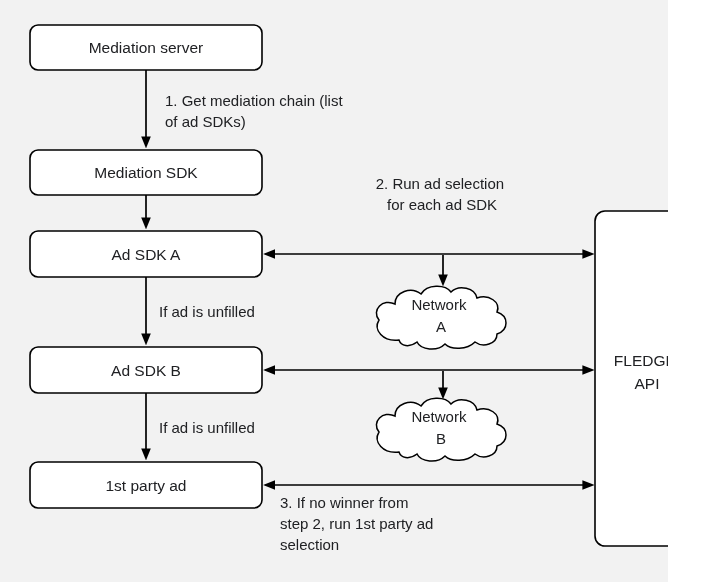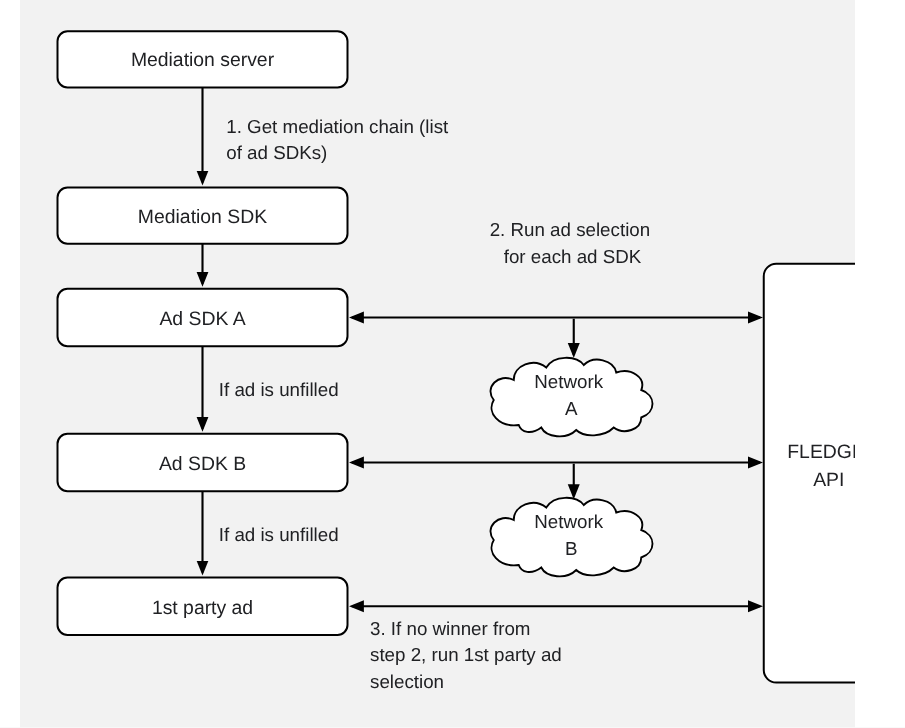--- a/index.html
+++ b/index.html
@@ -2,21 +2,20 @@
 <html style="--background: #f2f2f2; --node-fill: #ffffff; --stroke: #000000; --text: #202124;"><head>
 <meta charset="utf-8">
 <style>
   html, body { margin: 0; padding: 0; }
   .stage {
     position: relative;
     width: 668px;
     height: 582px;
     background: var(--background, #f2f2f2);
     overflow: hidden;
-    margin-left: 16px;
   }
   svg { display: block; }
   .node {
     fill: var(--node-fill, #ffffff);
     stroke: var(--stroke, #000000);
     stroke-width: 1.6;
   }
   .cloud {
     fill: var(--node-fill, #ffffff);
     stroke: var(--stroke, #000000);

